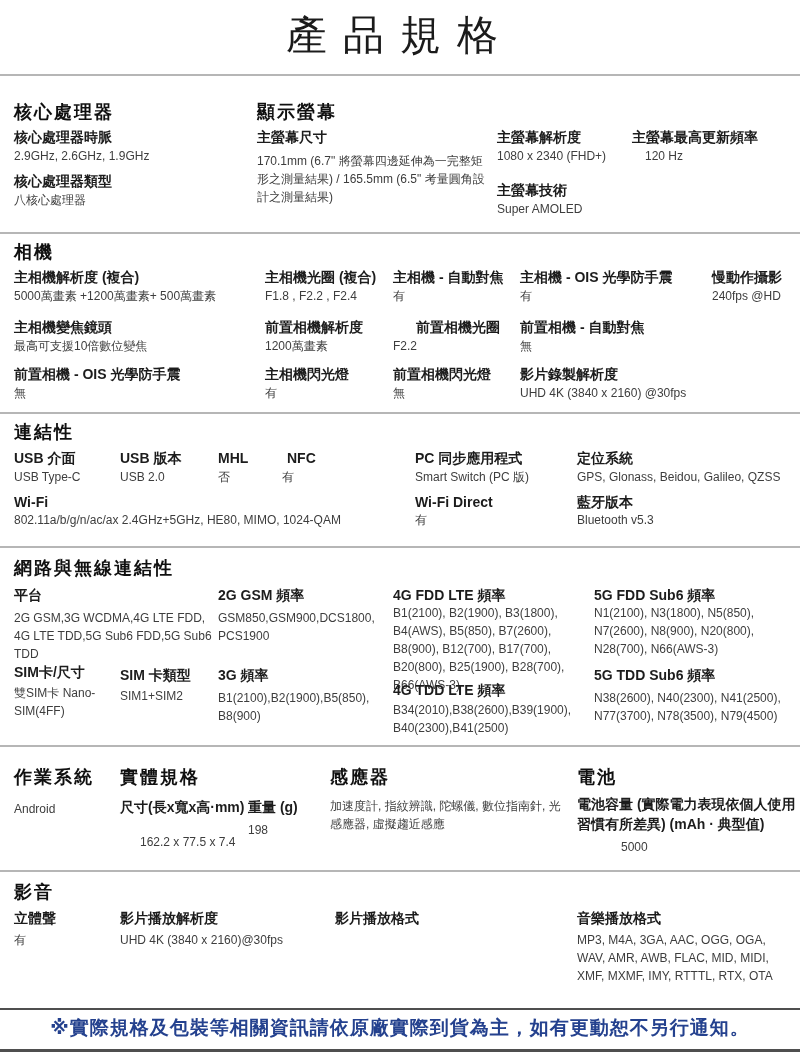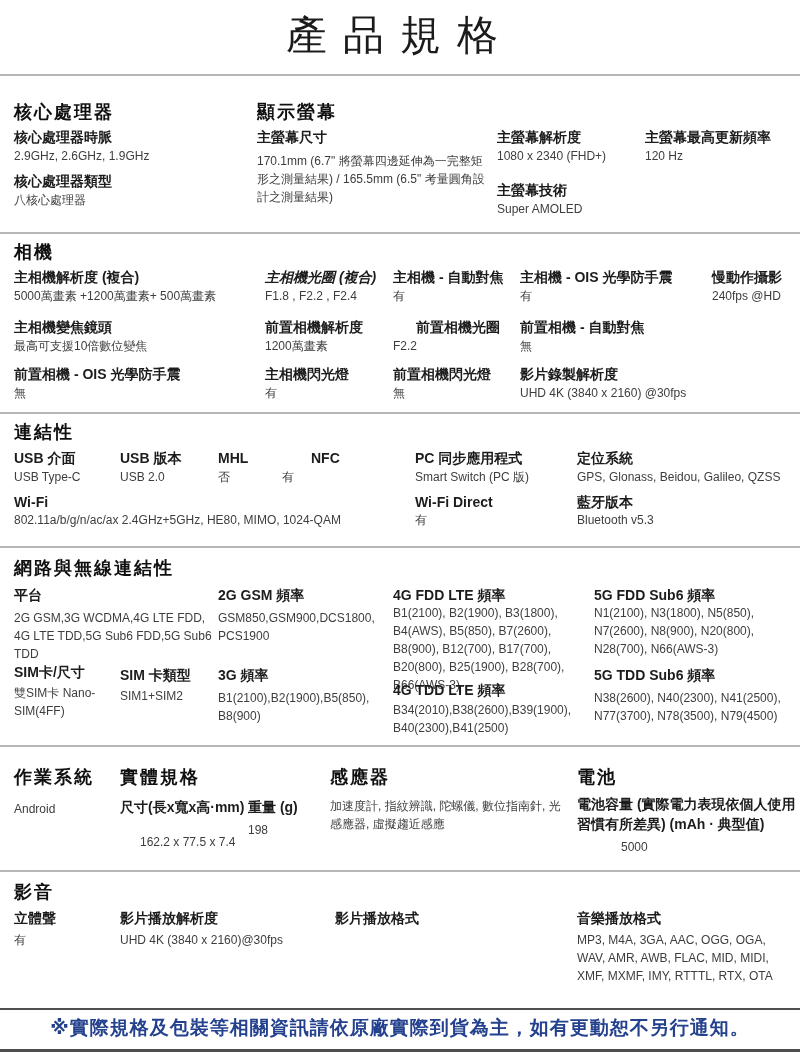--- a/index.html
+++ b/index.html
@@ -47,29 +47,29 @@
   <div class="lbl" style="left:14px; top:171px;">核心處理器類型</div>
   <div class="val" style="left:14px; top:191px;">八核心處理器</div>
 
   <div class="sec" style="left:257px; top:100px;">顯示螢幕</div>
   <div class="lbl" style="left:257px; top:127px;">主螢幕尺寸</div>
   <div class="val wrap" style="left:257px; top:152px; width:236px;">170.1mm (6.7" 將螢幕四邊延伸為一完整矩形之測量結果) / 165.5mm (6.5" 考量圓角設計之測量結果)</div>
   <div class="lbl" style="left:497px; top:127px;">主螢幕解析度</div>
   <div class="val" style="left:497px; top:147px;">1080 x 2340 (FHD+)</div>
   <div class="lbl" style="left:497px; top:180px;">主螢幕技術</div>
   <div class="val" style="left:497px; top:200px;">Super AMOLED</div>
-  <div class="lbl" style="left:645px; top:127px;text-align:center;">主螢幕最高更新頻率</div>
+  <div class="lbl" style="left:632px; top:127px;text-align:center;">主螢幕最高更新頻率</div>
   <div class="val" style="left:645px; top:147px;">120 Hz</div>
 
   <div class="divider" style="top:232px;"></div>
 
   <div class="sec" style="left:14px; top:240px;">相機</div>
   <div class="lbl" style="left:14px; top:267px;">主相機解析度 (複合)</div>
   <div class="val" style="left:14px; top:287px;">5000萬畫素 +1200萬畫素+ 500萬畫素</div>
-  <div class="lbl" style="left:265px; top:267px;font-style:italic;">主相機光圈 (複合)</div>
+  <div class="lbl" style="left:265px; top:267px;">主相機光圈 (複合)</div>
   <div class="val" style="left:265px; top:287px;">F1.8 , F2.2 , F2.4</div>
   <div class="lbl" style="left:393px; top:267px;">主相機 - 自動對焦</div>
   <div class="val" style="left:393px; top:287px;">有</div>
   <div class="lbl" style="left:520px; top:267px;">主相機 - OIS 光學防手震</div>
   <div class="val" style="left:520px; top:287px;">有</div>
   <div class="lbl" style="left:712px; top:267px;">慢動作攝影</div>
   <div class="val" style="left:712px; top:287px;">240fps @HD</div>
 
   <div class="lbl" style="left:14px; top:317px;">主相機變焦鏡頭</div>
   <div class="val" style="left:14px; top:337px;">最高可支援10倍數位變焦</div>
@@ -91,21 +91,21 @@
 
   <div class="divider" style="top:412px;"></div>
 
   <div class="sec" style="left:14px; top:420px;">連結性</div>
   <div class="lbl" style="left:14px; top:448px;">USB 介面</div>
   <div class="val" style="left:14px; top:468px;">USB Type-C</div>
   <div class="lbl" style="left:120px; top:448px;">USB 版本</div>
   <div class="val" style="left:120px; top:468px;">USB 2.0</div>
   <div class="lbl" style="left:218px; top:448px;">MHL</div>
   <div class="val" style="left:218px; top:468px;">否</div>
-  <div class="lbl" style="left:292px; top:448px;padding-left:19px;">NFC</div>
+  <div class="lbl" style="left:268px; top:448px;padding-left:19px;">NFC</div>
   <div class="val" style="left:282px; top:468px;">有</div>
   <div class="lbl" style="left:415px; top:448px;">PC 同步應用程式</div>
   <div class="val" style="left:415px; top:468px;">Smart Switch (PC 版)</div>
   <div class="lbl" style="left:577px; top:448px;">定位系統</div>
   <div class="val" style="left:577px; top:468px;">GPS, Glonass, Beidou, Galileo, QZSS</div>
   <div class="lbl" style="left:14px; top:492px;">Wi-Fi</div>
   <div class="val" style="left:14px; top:511px;">802.11a/b/g/n/ac/ax 2.4GHz+5GHz, HE80, MIMO, 1024-QAM</div>
   <div class="lbl" style="left:415px; top:492px;">Wi-Fi Direct</div>
   <div class="val" style="left:415px; top:511px;">有</div>
   <div class="lbl" style="left:577px; top:492px;">藍牙版本</div>

